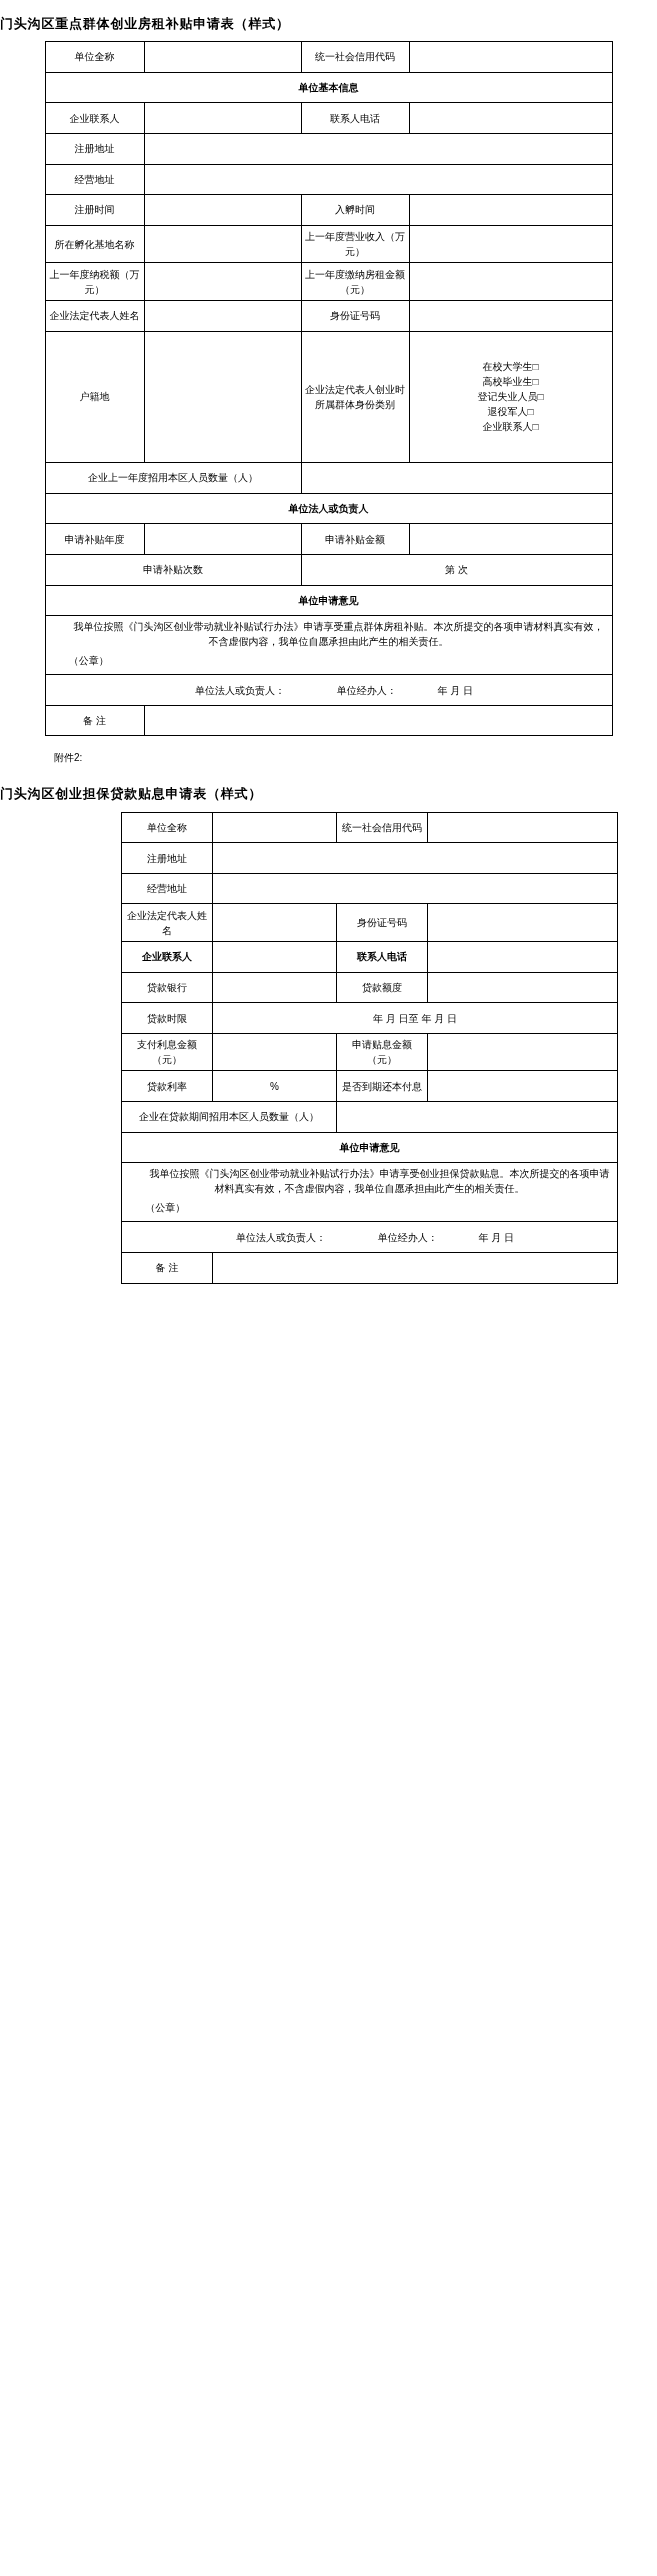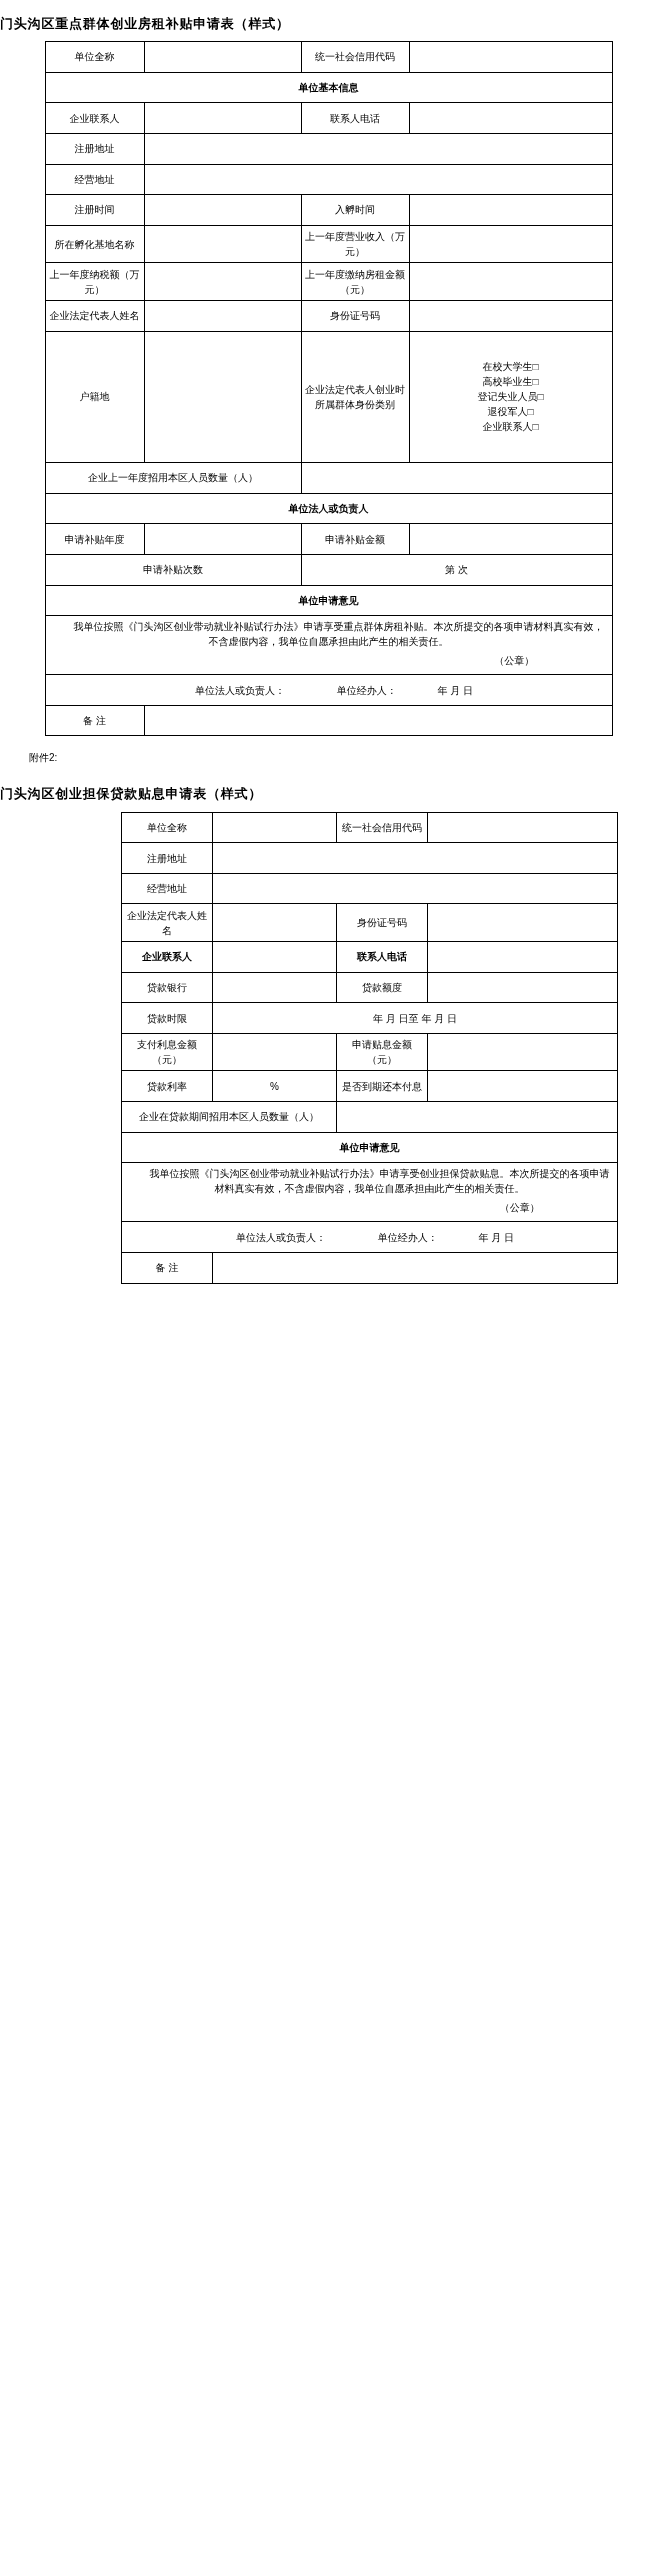--- a/index.html
+++ b/index.html
@@ -22,21 +22,21 @@
   .doc-title {
     text-align: left;
     font-size: 13px;
     font-weight: bold;
     letter-spacing: 0.8px;
     margin: 6.6px 0 8.3px 0;
     color: #000;
   }
   .attachment-label {
     font-size: 10px;
-    margin: 15px 0 5px 29px;
+    margin: 15px 0 5px 54px;
   }
   table.form {
     border-collapse: collapse;
     margin: 0 auto;
     width: 566px;
     table-layout: fixed;
   }
   table.form td {
     border: 0.8px solid #000000;
     font-size: 10px;
@@ -76,21 +76,21 @@
     line-height: 1.9;
     font-size: 10px;
     height: 124px;
     vertical-align: top;
   }
   .statement p {
     margin: 0 0 3.3px 0;
     text-indent: 2em;
   }
   .seal {
-    text-align: right;
+    text-align: left;
     padding-right: 74px;
     margin-top: 28px;
     text-indent: 0;
   }
   .signrow {
     text-align: left;
     padding: 5px 8.3px 5px 15px;
     height: 28px;
   }
   .signrow .sp1 { display:inline-block; width: 112px; }

